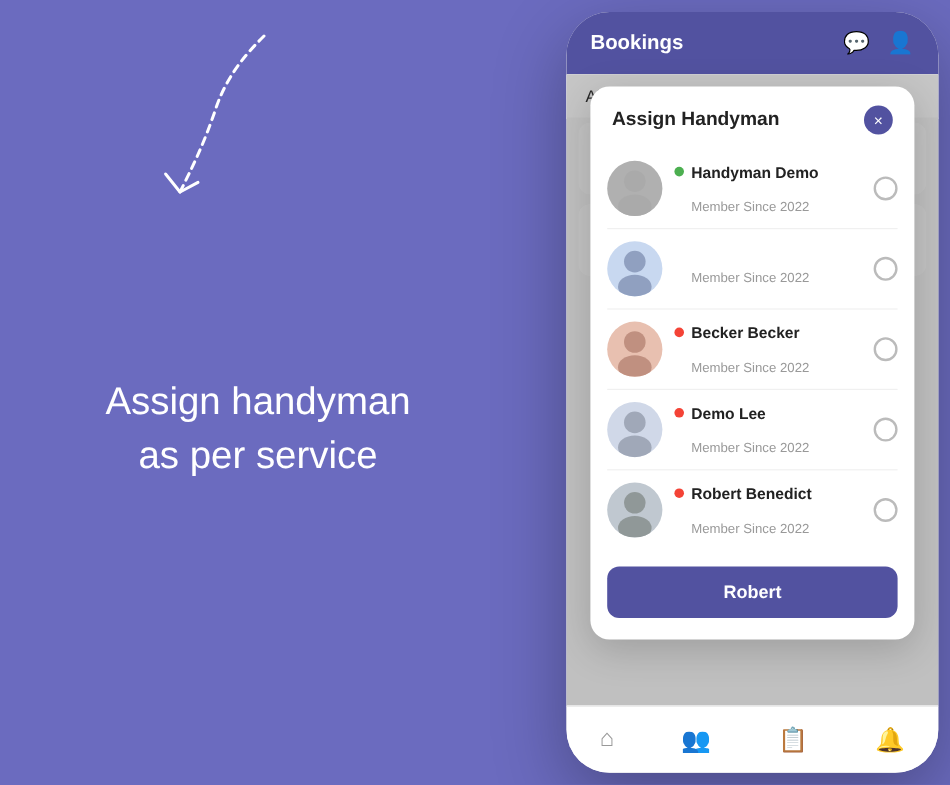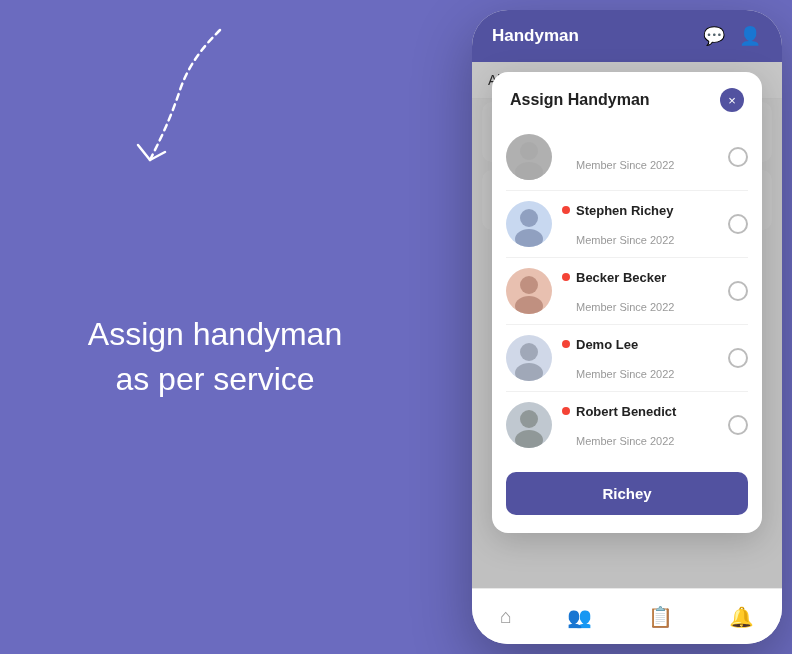--- a/index.html
+++ b/index.html
@@ -315,21 +315,21 @@
 </svg>
 
 <div class="left-content">
   <div class="hero-text" style="white-space: pre-line;">Assign handyman
 as per service</div>
 </div>
 
 <div class="phone-wrapper">
 
   <div class="app-header">
-    <span class="app-header-title">Handyman</span>
+    <span class="app-header-title">Bookings</span>
     <div class="header-icons">
       <span class="header-icon">💬</span>
       <span class="header-icon">👤</span>
     </div>
   </div>
 
   <div class="app-content">
 
     <div class="filter-bar">
       <div class="filter-select">
@@ -356,37 +356,37 @@
         <div class="handyman-list">
 
           <div class="handyman-item">
             <div class="avatar avatar-1">
               <svg width="46" height="46" viewBox="0 0 46 46">
                 <circle cx="23" cy="17" r="9" fill="#aaa"></circle>
                 <ellipse cx="23" cy="38" rx="14" ry="10" fill="#aaa"></ellipse>
               </svg>
             </div>
             <div class="handyman-info">
+              <div class="handyman-name-row">
+                <span class="status-dot green"></span>
+                <span class="handyman-name">Handyman Demo</span>
+              </div>
               <div class="handyman-since">Member Since 2022</div>
             </div>
             <div class="radio-btn"></div>
           </div>
 
           <div class="handyman-item">
             <div class="avatar avatar-2">
               <svg width="46" height="46" viewBox="0 0 46 46">
                 <circle cx="23" cy="17" r="9" fill="#90a0c0"></circle>
                 <ellipse cx="23" cy="38" rx="14" ry="10" fill="#90a0c0"></ellipse>
               </svg>
             </div>
             <div class="handyman-info">
-              <div class="handyman-name-row">
-                <span class="status-dot red"></span>
-                <span class="handyman-name">Stephen Richey</span>
-              </div>
               <div class="handyman-since">Member Since 2022</div>
             </div>
             <div class="radio-btn"></div>
           </div>
 
           <div class="handyman-item">
             <div class="avatar avatar-3">
               <svg width="46" height="46" viewBox="0 0 46 46">
                 <circle cx="23" cy="17" r="9" fill="#c09080"></circle>
                 <ellipse cx="23" cy="38" rx="14" ry="10" fill="#c09080"></ellipse>
@@ -432,21 +432,21 @@
                 <span class="handyman-name">Robert Benedict</span>
               </div>
               <div class="handyman-since">Member Since 2022</div>
             </div>
             <div class="radio-btn"></div>
           </div>
 
         </div>
 
         <div class="assign-btn-wrap">
-          <button class="assign-btn">Richey</button>
+          <button class="assign-btn">Robert</button>
         </div>
 
       </div>
     </div>
 
   </div>
 
   <div class="bottom-nav">
     <div class="nav-item">
       <span class="nav-icon">⌂</span>

